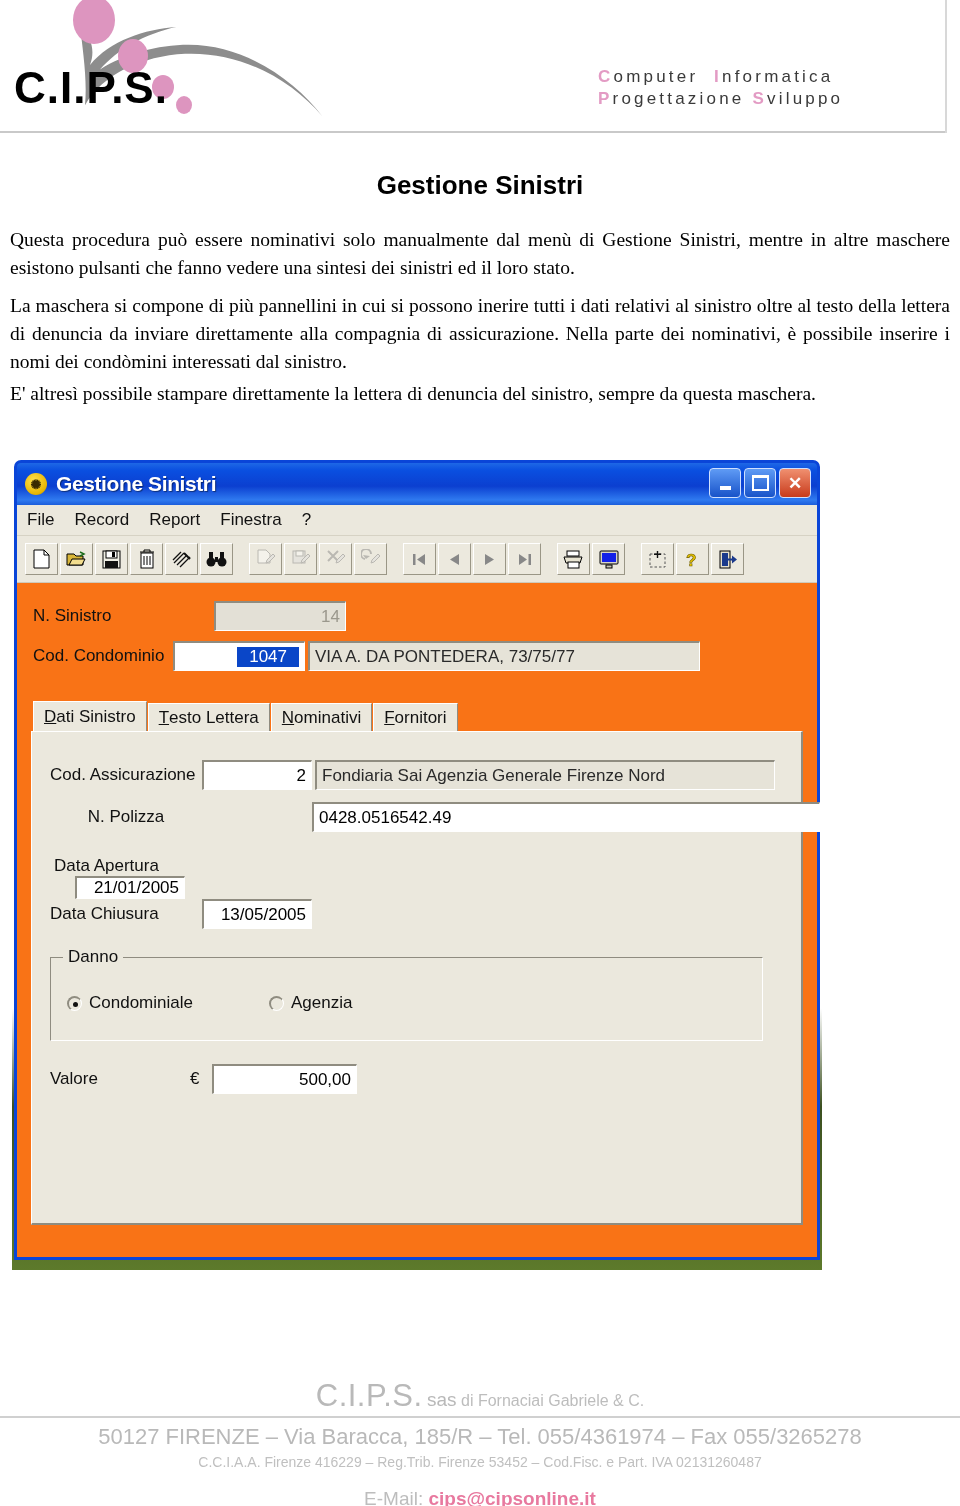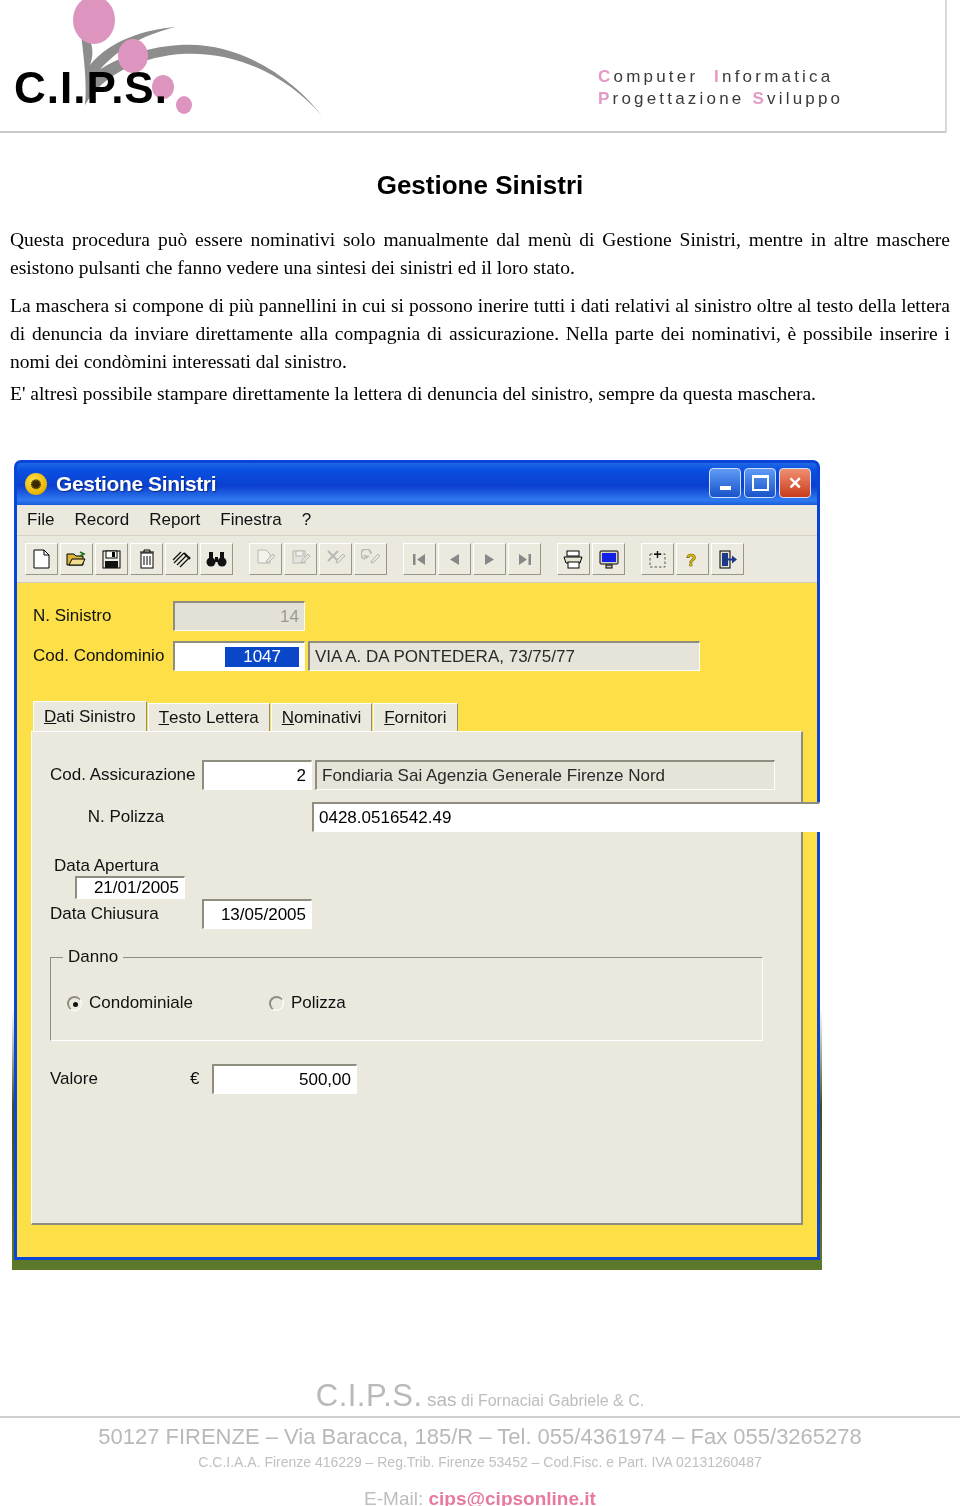--- a/index.html
+++ b/index.html
@@ -76,21 +76,21 @@
     font-family:"Liberation Sans",sans-serif;font-size:17px;font-weight:bold;color:#fff;
   }
   #btn-min{background:linear-gradient(180deg,#5f9bf5,#1853c9);}
   #btn-max{background:linear-gradient(180deg,#5f9bf5,#1853c9);}
   #btn-close{background:linear-gradient(180deg,#f09070,#c83b1c);}
   #btn-min i{display:block;width:11px;height:4px;background:#fff;margin-top:9px;}
   #btn-max i{display:block;width:13px;height:11px;border:2px solid #fff;border-top-width:3px;}
 
   #client{
     position:absolute;left:0;right:0;top:42px;bottom:0;
-    background:#fde047;
+    background:#f97316;
   }
 
   
   #menubar{
     height:30px;background:#ebe8dd;display:flex;align-items:center;
     padding-left:10px;gap:20px;border-bottom:1px solid #d6d2c4;
   }
   .menu-item{
     font-family:"Liberation Sans",sans-serif;font-size:17px;color:#111;cursor:default;
   }
@@ -123,21 +123,21 @@
   }
   .field{
     box-sizing:border-box;height:30px;
     border-top:2px solid #8f8c80;border-left:2px solid #8f8c80;
     border-right:1px solid #ffffff;border-bottom:1px solid #ffffff;
     background:#fff;font-family:"Liberation Sans",sans-serif;font-size:17px;
     display:flex;align-items:center;padding:0 5px;color:#000;
   }
   .field.readonly{background:#e3e0d6;color:#9b988d;}
   .field.num{justify-content:flex-end;}
-  .sel{background:#0a46c8;color:#fff;padding:0 18px;}
+  .sel{background:#0a46c8;color:#fff;padding:0 12px;}
 
   
   #tabstrip{display:flex;align-items:flex-end;height:30px;padding-left:16px;}
   .tab{
     box-sizing:border-box;height:28px;padding:0 10px;
     display:flex;align-items:center;
     font-family:"Liberation Sans",sans-serif;font-size:17px;color:#111;
     background:#ebe8dd;
     border-top:1px solid #fff;border-left:1px solid #fff;border-right:1px solid #8f8c80;
     margin-right:1px;
@@ -395,21 +395,21 @@
             <svg width="20" height="19" viewBox="0 0 20 19">
                 <rect x="2" y="1" width="10" height="17" fill="#e6e1cd" stroke="#000"></rect>
                 <rect x="4" y="3" width="6" height="13" fill="#1b3a8c"></rect>
                 <path d="M19 9.5l-5-4v3h-4v2h4v3z" fill="#1b3a8c"></path>
               </svg>
             </div>
         </div>
       </div>
 
       <div id="form-top">
-        <div class="row" style="padding-left:16px;">
+        <div class="row" style="padding-left:16px;gap:41px;">
           <div class="lbl" style="width:140px;">N. Sinistro</div>
           <div class="field readonly num" style="width:132px;">14</div>
         </div>
         <div class="row" style="padding-left:16px;">
           <div class="lbl" style="width:140px;">Cod. Condominio</div>
           <div class="field num" style="width:132px;">
             <span class="sel">1047</span>
           </div>
           <div class="field readonly" style="width:392px;margin-left:3px;color:#2a2a2a;background:#e6e3d8;">VIA A. DA PONTEDERA, 73/75/77</div>
         </div>
@@ -446,21 +446,21 @@
         </div>
 
         <div class="groupbox" style="left:18px;top:225px;width:713px;height:84px;text-decoration:underline;">
           <div class="gtitle">Danno</div>
           <div class="radio on" style="left:16px;top:35px;">
             <span class="dot"></span>
             <span>Condominiale</span>
           </div>
           <div class="radio" style="left:218px;top:35px;">
             <span class="dot"></span>
-            <span>Polizza</span>
+            <span>Agenzia</span>
           </div>
         </div>
 
         <div class="row" style="position:absolute;left:18px;top:330px;">
           <div class="lbl" style="width:140px;">Valore</div>
           <div class="lbl" style="width:22px;">€</div>
           <div class="field num" style="width:145px;">500,00</div>
         </div>
 
       </div>

